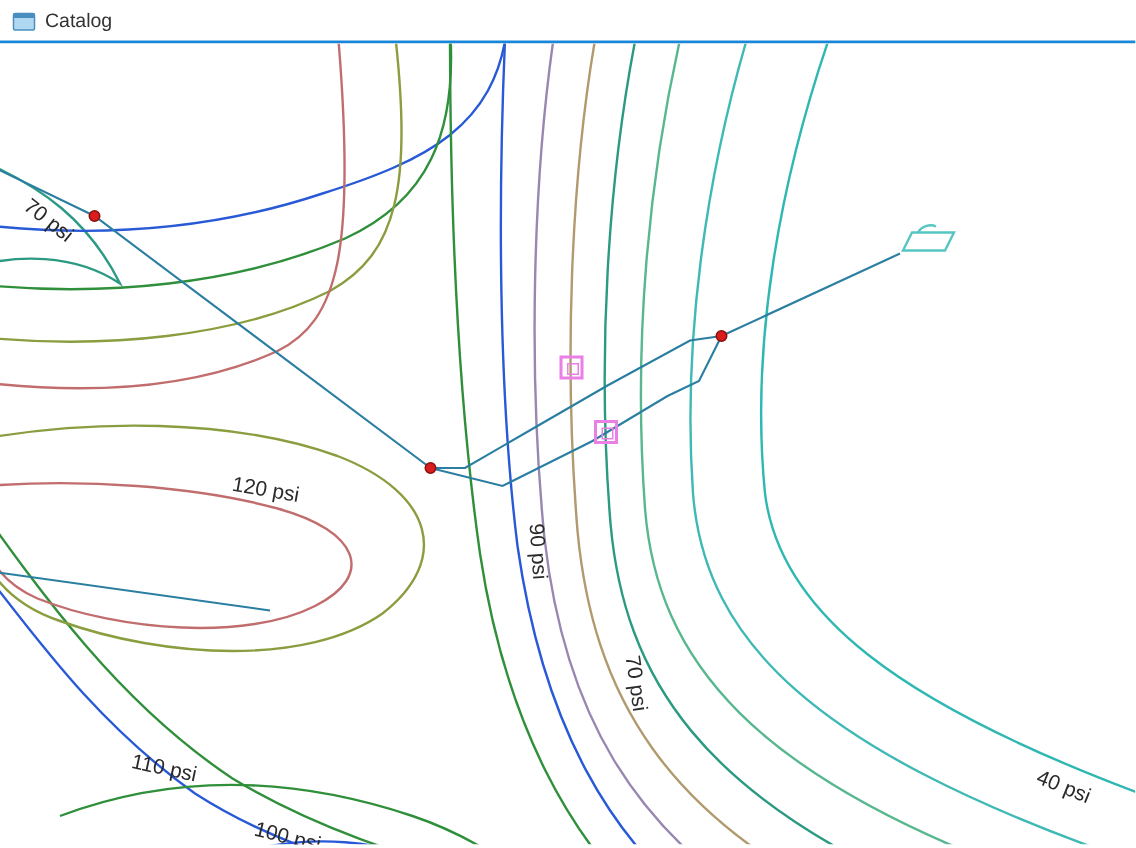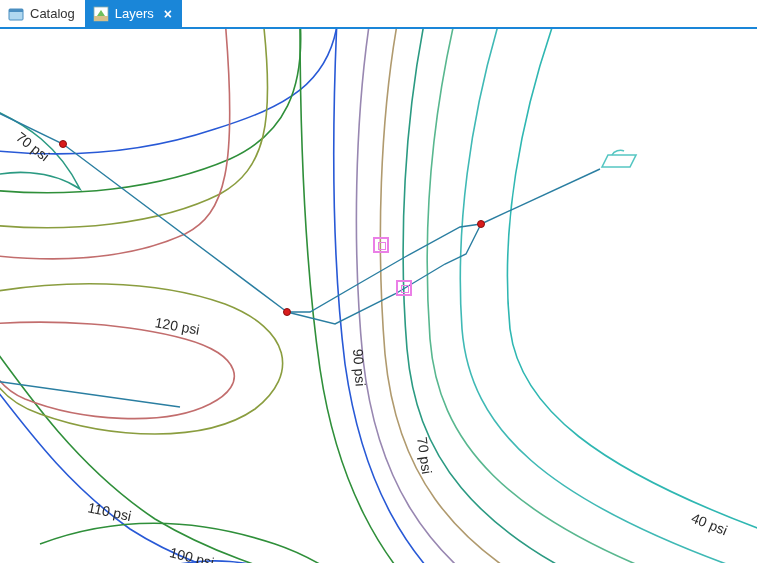--- a/index.html
+++ b/index.html
@@ -100,31 +100,20 @@
 <div class="tabbar">
   <div class="tab">
     <span class="icon">
       <svg width="16" height="16" viewBox="0 0 16 16">
         <rect x="1" y="3" width="14" height="11" rx="1" fill="#b0d8f0" stroke="#4a8ec0"></rect>
         <rect x="1" y="3" width="14" height="3" fill="#4a8ec0"></rect>
       </svg>
     </span>
     <span>Catalog</span>
   </div>
-  <div class="tab active">
-    <span class="icon">
-      <svg width="16" height="16" viewBox="0 0 16 16">
-        <rect x="1" y="1" width="14" height="14" fill="#fff" stroke="#8aa" stroke-width="0.8"></rect>
-        <polygon points="4,10 8,4 12,10" fill="#6fbf5c"></polygon>
-        <rect x="1" y="10" width="14" height="5" fill="#d6c08a"></rect>
-      </svg>
-    </span>
-    <span>Layers</span>
-    <span class="close">×</span>
-  </div>
 </div>
 
 <div class="map">
   <svg width="757" height="534" viewBox="0 0 757 534">
 
     <path d="M 555 -10 C 520 90, 500 200, 510 300 C 520 380, 600 440, 760 500" fill="none" stroke="#2fb7b2" stroke-width="1.6"></path>
 
     <path d="M 500 -10 C 470 90, 455 200, 462 300 C 470 400, 545 470, 740 540" fill="none" stroke="#3fb9b5" stroke-width="1.6"></path>
 
     <path d="M 455 -10 C 432 90, 422 200, 430 310 C 438 410, 500 490, 700 560" fill="none" stroke="#58b78f" stroke-width="1.6"></path>

